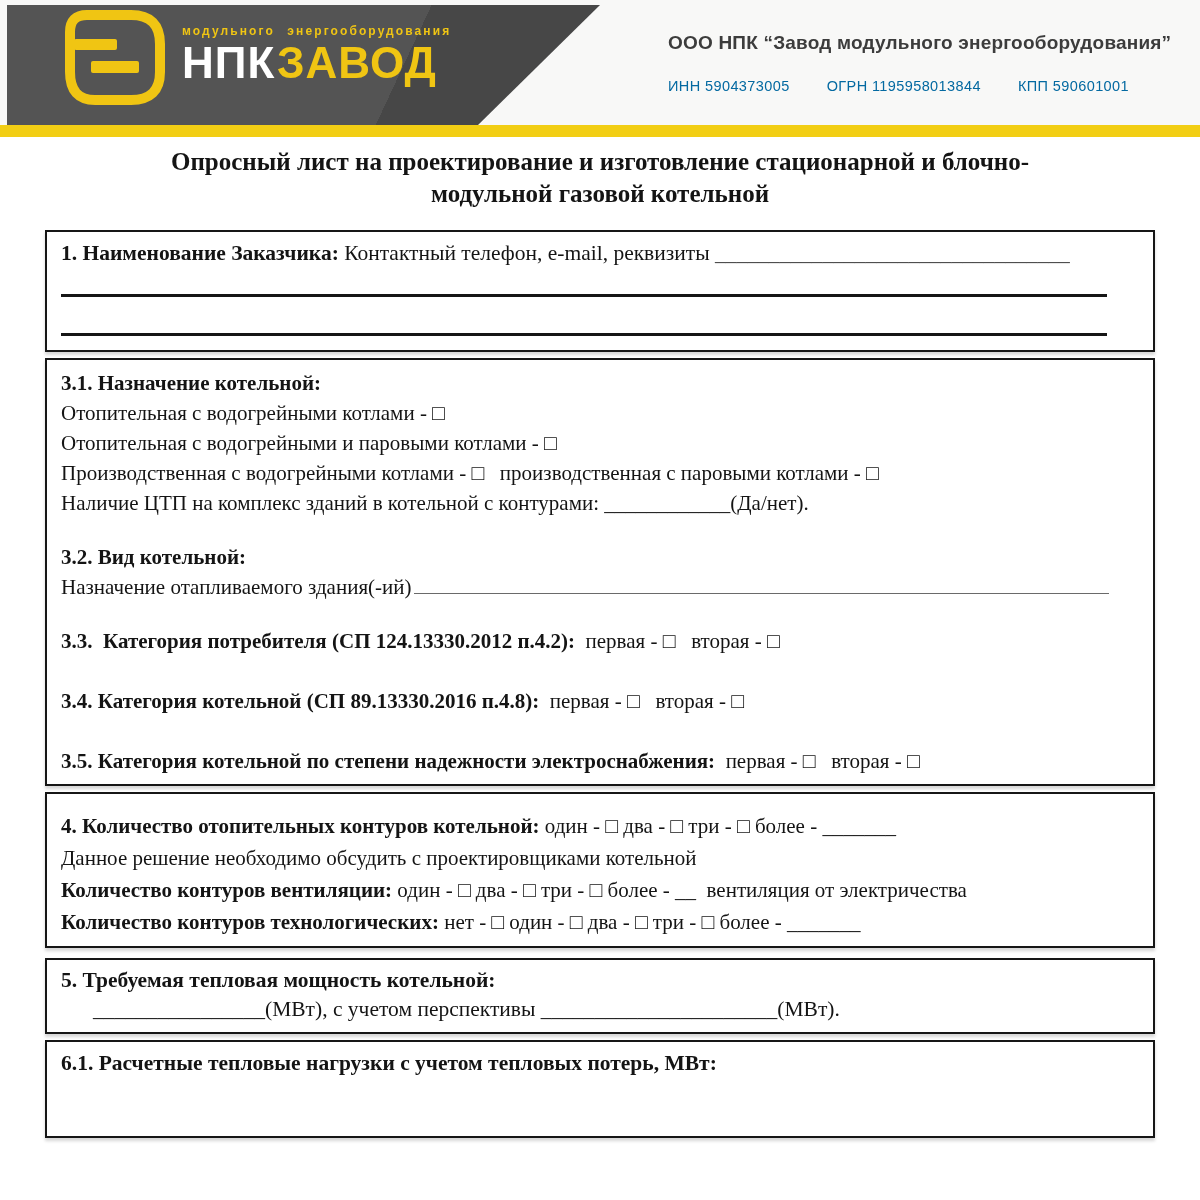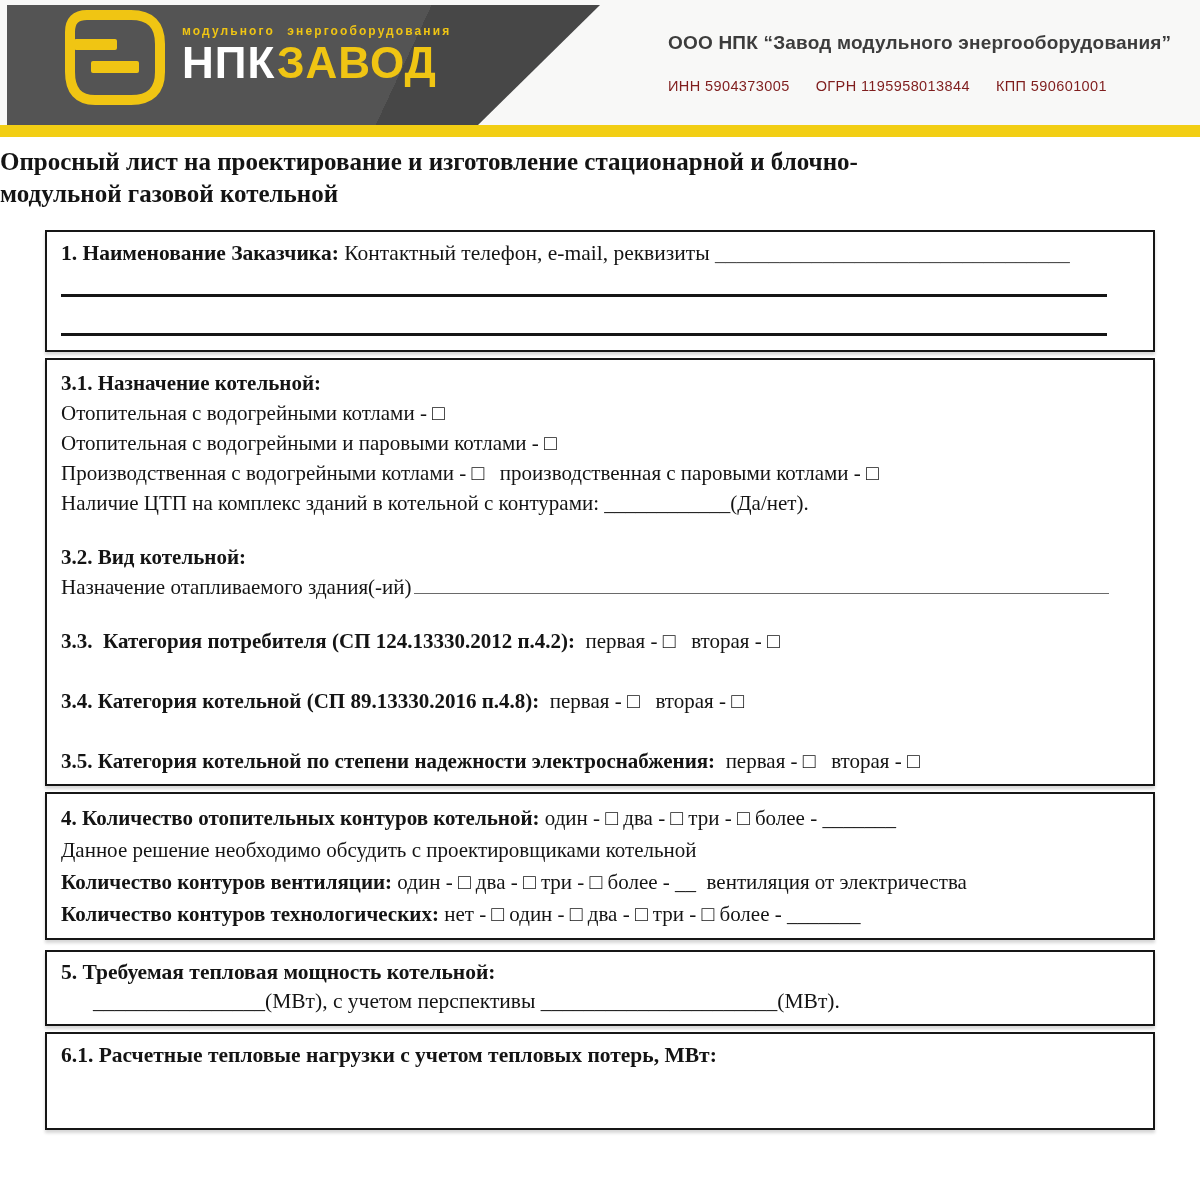--- a/index.html
+++ b/index.html
@@ -21,25 +21,25 @@
   .logo-text{margin-left:17px;margin-top:14px;font-family:"Liberation Sans","DejaVu Sans",sans-serif;}
   .tagline{color:#f0c513;font-size:12px;font-weight:bold;letter-spacing:2.1px;word-spacing:7px;}
   .brand{margin-top:3px;font-size:44px;font-weight:bold;letter-spacing:1px;line-height:1;}
   .brand .w{color:#ffffff;}
   .brand .y{color:#f0c513;}
   .company{
     position:absolute;left:668px;top:32px;width:470px;
     font-family:"Liberation Sans","DejaVu Sans",sans-serif;
   }
   .company-name{font-weight:bold;font-size:19px;color:#3c3c3c;letter-spacing:0.2px;white-space:nowrap;}
-  .company-details{margin-top:24px;display:flex;gap:26px;font-size:14.5px;color:#7f1d1d;letter-spacing:0.4px;white-space:nowrap;}
+  .company-details{margin-top:24px;display:flex;gap:37px;font-size:14.5px;color:#0369a1;letter-spacing:0.4px;white-space:nowrap;}
   .yellow-bar{height:12px;background:#f2ce14;}
 
   
-  .title{margin:9px auto 0;text-align:left;font-weight:bold;font-size:25px;line-height:32px;}
+  .title{margin:9px auto 0;text-align:center;font-weight:bold;font-size:25px;line-height:32px;}
 
   
   .box{
     margin:0 45px;border:2px solid #161616;padding:6px 14px 8px;
     box-shadow:0 3px 3px rgba(0,0,0,0.16);background:#fff;
   }
   .bline{font-size:21.5px;line-height:30px;white-space:pre;overflow:hidden;}
   .bline b{font-weight:bold;}
   .rule{border-bottom:3px solid #161616;height:0;}
   .flexline{display:flex;align-items:baseline;}
@@ -52,21 +52,21 @@
   .box1 .r2{margin-top:36px;margin-bottom:6px;width:97%;}
 
   .box2{margin-top:12px;}
   .box2 .r1{margin-top:32px;margin-bottom:8px;width:95%;}
 
   .box3{margin-top:6px;padding-top:8px;padding-bottom:8px;}
   .box3 .bline{font-size:21px;line-height:30px;}
   .mt-sub{margin-top:24px;}
   .mt-sub2{margin-top:30px;}
 
-  .box4{margin-top:6px;padding-top:8px;}
+  .box4{margin-top:6px;padding-top:16px;}
   .box4 .bline{line-height:32px;font-size:21px;}
 
   .box5{margin-top:10px;}
   .box5 .bline{line-height:29px;}
   .indent{padding-left:32px;}
 
   .box6{margin-top:6px;height:80px;}
   .box6 .bline{line-height:31px;}
 </style>
 </head>

